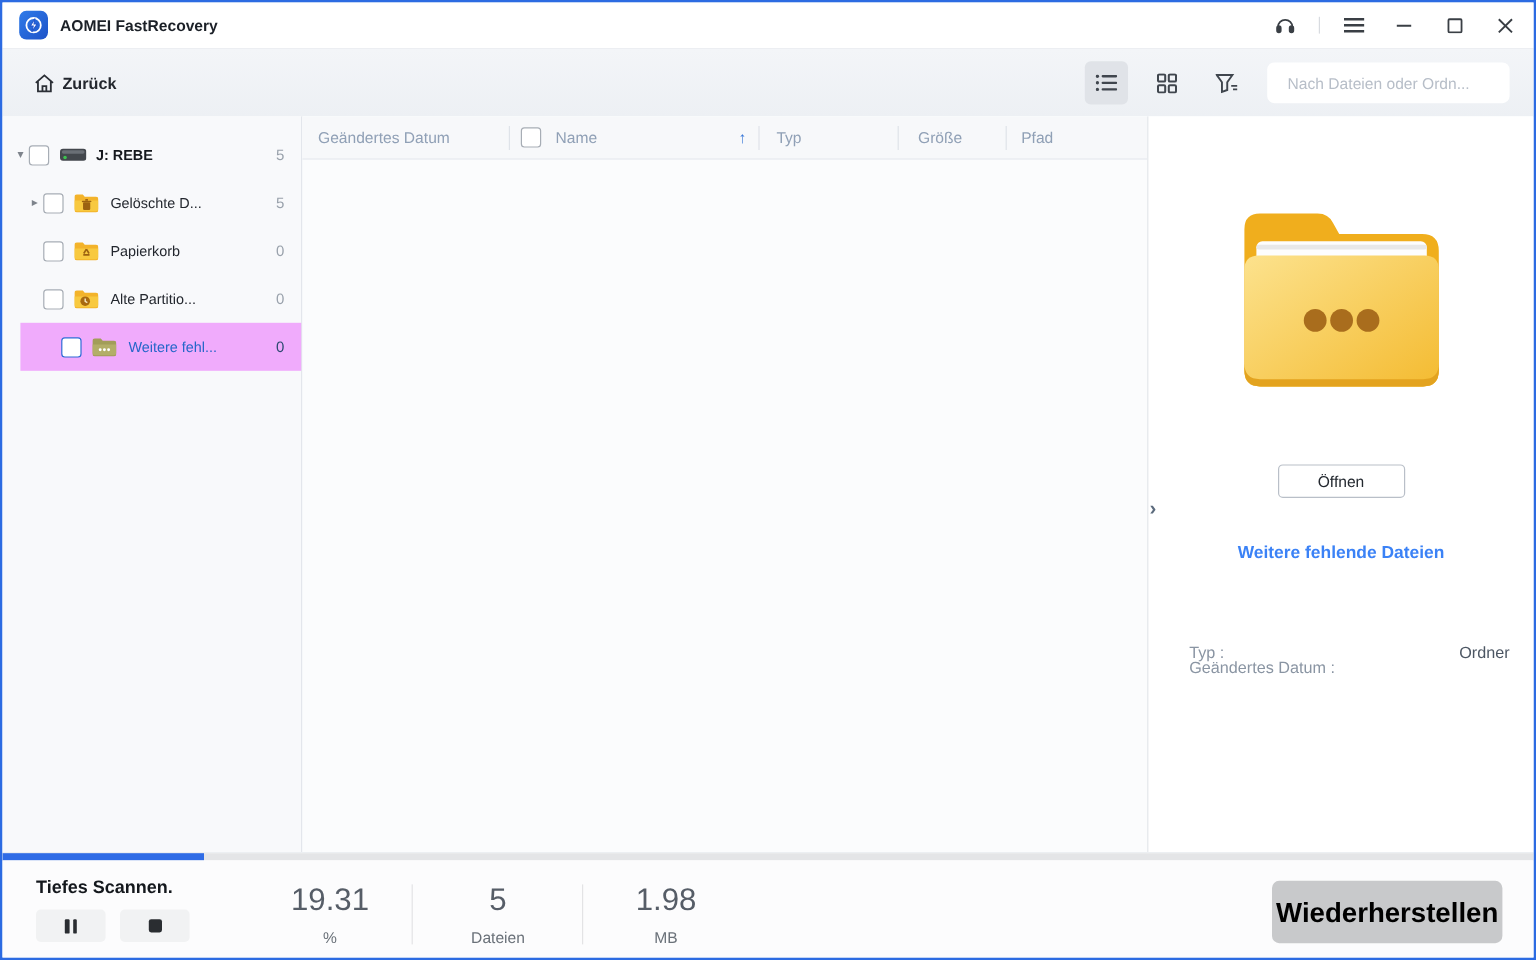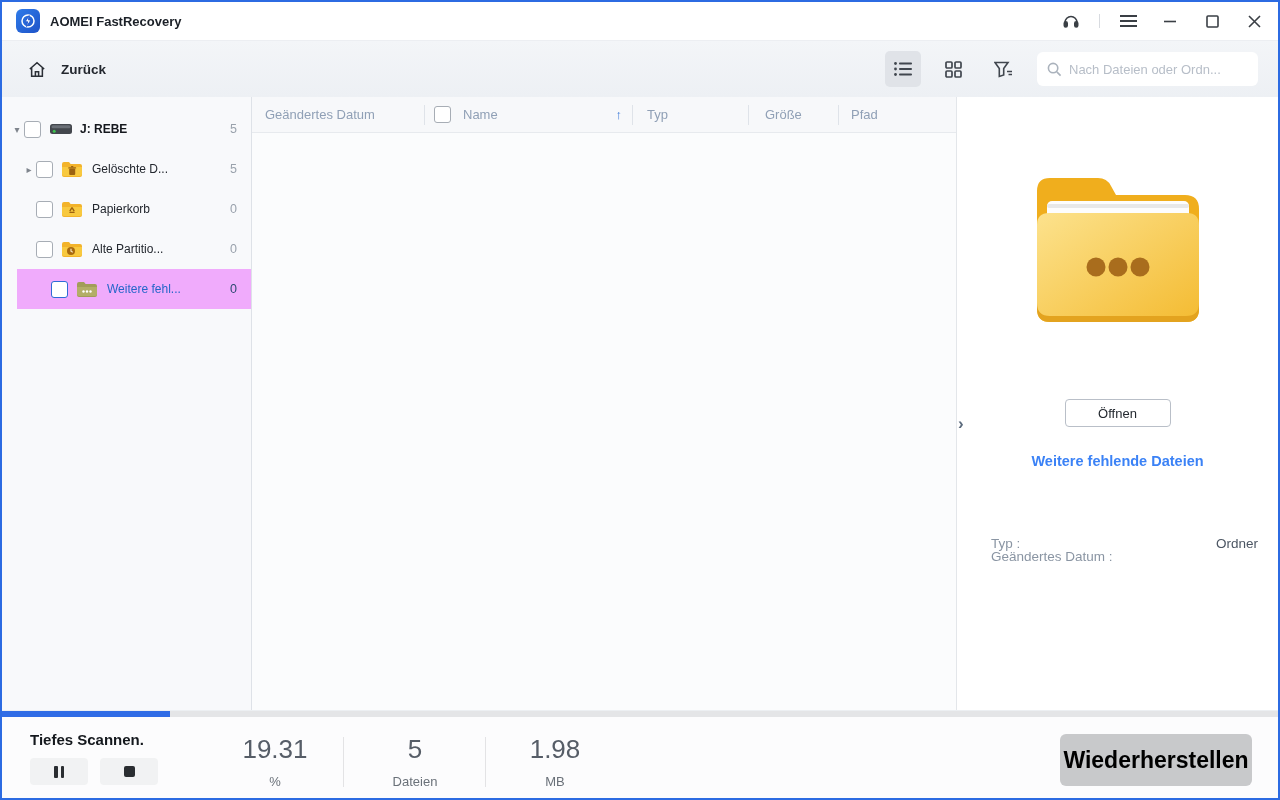--- a/index.html
+++ b/index.html
@@ -14,27 +14,27 @@
   .logo { width:24px; height:24px; border-radius:6px; background:linear-gradient(135deg,#2f7be9,#1e53c8);
           display:flex; align-items:center; justify-content:center; }
   .app-title { font-size:13px; font-weight:bold; color:#1b2027; margin-left:10px; }
   .tb-spacer { flex:1; }
   .tb-btn { width:28px; height:28px; display:flex; align-items:center; justify-content:center; margin-left:14px; cursor:pointer; }
   .tb-divider { width:1px; height:14px; background:#d8dbe0; margin-left:14px; }
 
   
   .toolbar { height:57px; flex:0 0 auto; background:linear-gradient(#f3f5f8,#edf0f4); border-top:1px solid #eceef2;
              display:flex; align-items:center; padding:0 20px 0 26px; }
-  .back-btn { display:flex; align-items:center; gap:15px; cursor:pointer; }
+  .back-btn { display:flex; align-items:center; gap:6px; cursor:pointer; }
   .back-label { font-size:13.5px; font-weight:bold; color:#23272e; }
   .tool-spacer { flex:1; }
   .view-btn { width:36px; height:36px; border-radius:5px; display:flex; align-items:center; justify-content:center;
               margin-left:14px; cursor:pointer; }
   .view-btn.active { background:#e0e3e8; }
-  .search-box { width:221px; height:34px; background:#fff; border-radius:6px; display:flex; align-items:center;
+  .search-box { width:202px; height:34px; background:#fff; border-radius:6px; display:flex; align-items:center;
                 padding:0 10px; margin-left:16px; }
   .search-box input { border:none; outline:none; flex:1; font-size:13px; color:#333; margin-left:7px;
                       font-family:"Liberation Sans",sans-serif; background:transparent; }
   .search-box input::placeholder { color:#b7bec8; }
 
   
   .main { flex:0 0 614px; display:flex; border-bottom:1px solid #eceff2; }
 
   .sidebar { width:250px; background:#f8f9fb; border-right:1px solid #dee2e8; padding-top:12px; }
   .tree-row { height:40px; display:flex; align-items:center; position:relative; cursor:pointer; }
@@ -59,21 +59,21 @@
   .sort-arrow { position:absolute; right:10px; color:#3a78d8; font-size:13px; font-weight:bold; }
   .th-date { width:172px; padding-left:13px; }
   .th-type { width:116px; padding-left:15px; }
   .th-size { width:90px; padding-left:17px; }
   .th-path { flex:1; padding-left:13px; }
   .tbody { flex:1; }
 
   .detail-panel { width:322px; background:#fff; border-left:1px solid #e3e6ea; position:relative; }
   .collapse-chevron { position:absolute; left:1px; top:318px; font-size:17px; font-weight:bold; color:#5c6b7d; cursor:pointer; line-height:1; }
   .folder-graphic { position:absolute; top:66px; left:50%; transform:translateX(-50%); }
-  .open-btn { position:absolute; top:302px; left:50%; transform:translateX(-50%); width:106px; height:28px;
+  .open-btn { position:absolute; top:290px; left:50%; transform:translateX(-50%); width:106px; height:28px;
               background:#fff; border:1px solid #b9bfc8; border-radius:4px; font-size:13px; color:#23282f;
               display:flex; align-items:center; justify-content:center; cursor:pointer; }
   .panel-title { position:absolute; top:356px; width:100%; text-align:center; font-size:14.5px; font-weight:bold; color:#3b82f6; }
   .field-row { position:absolute; left:34px; right:20px; display:flex; justify-content:space-between; }
   .field-row.r1 { top:404px;margin-top:48px; } .field-row.r2 { top:439px; }
   .field-label { font-size:13.5px; color:#8a95a3; }
   .field-value { font-size:13.5px; color:#4c5663; }
 
   
   .progress-track { height:6px; background:#e4e5e7; flex:0 0 auto; }

